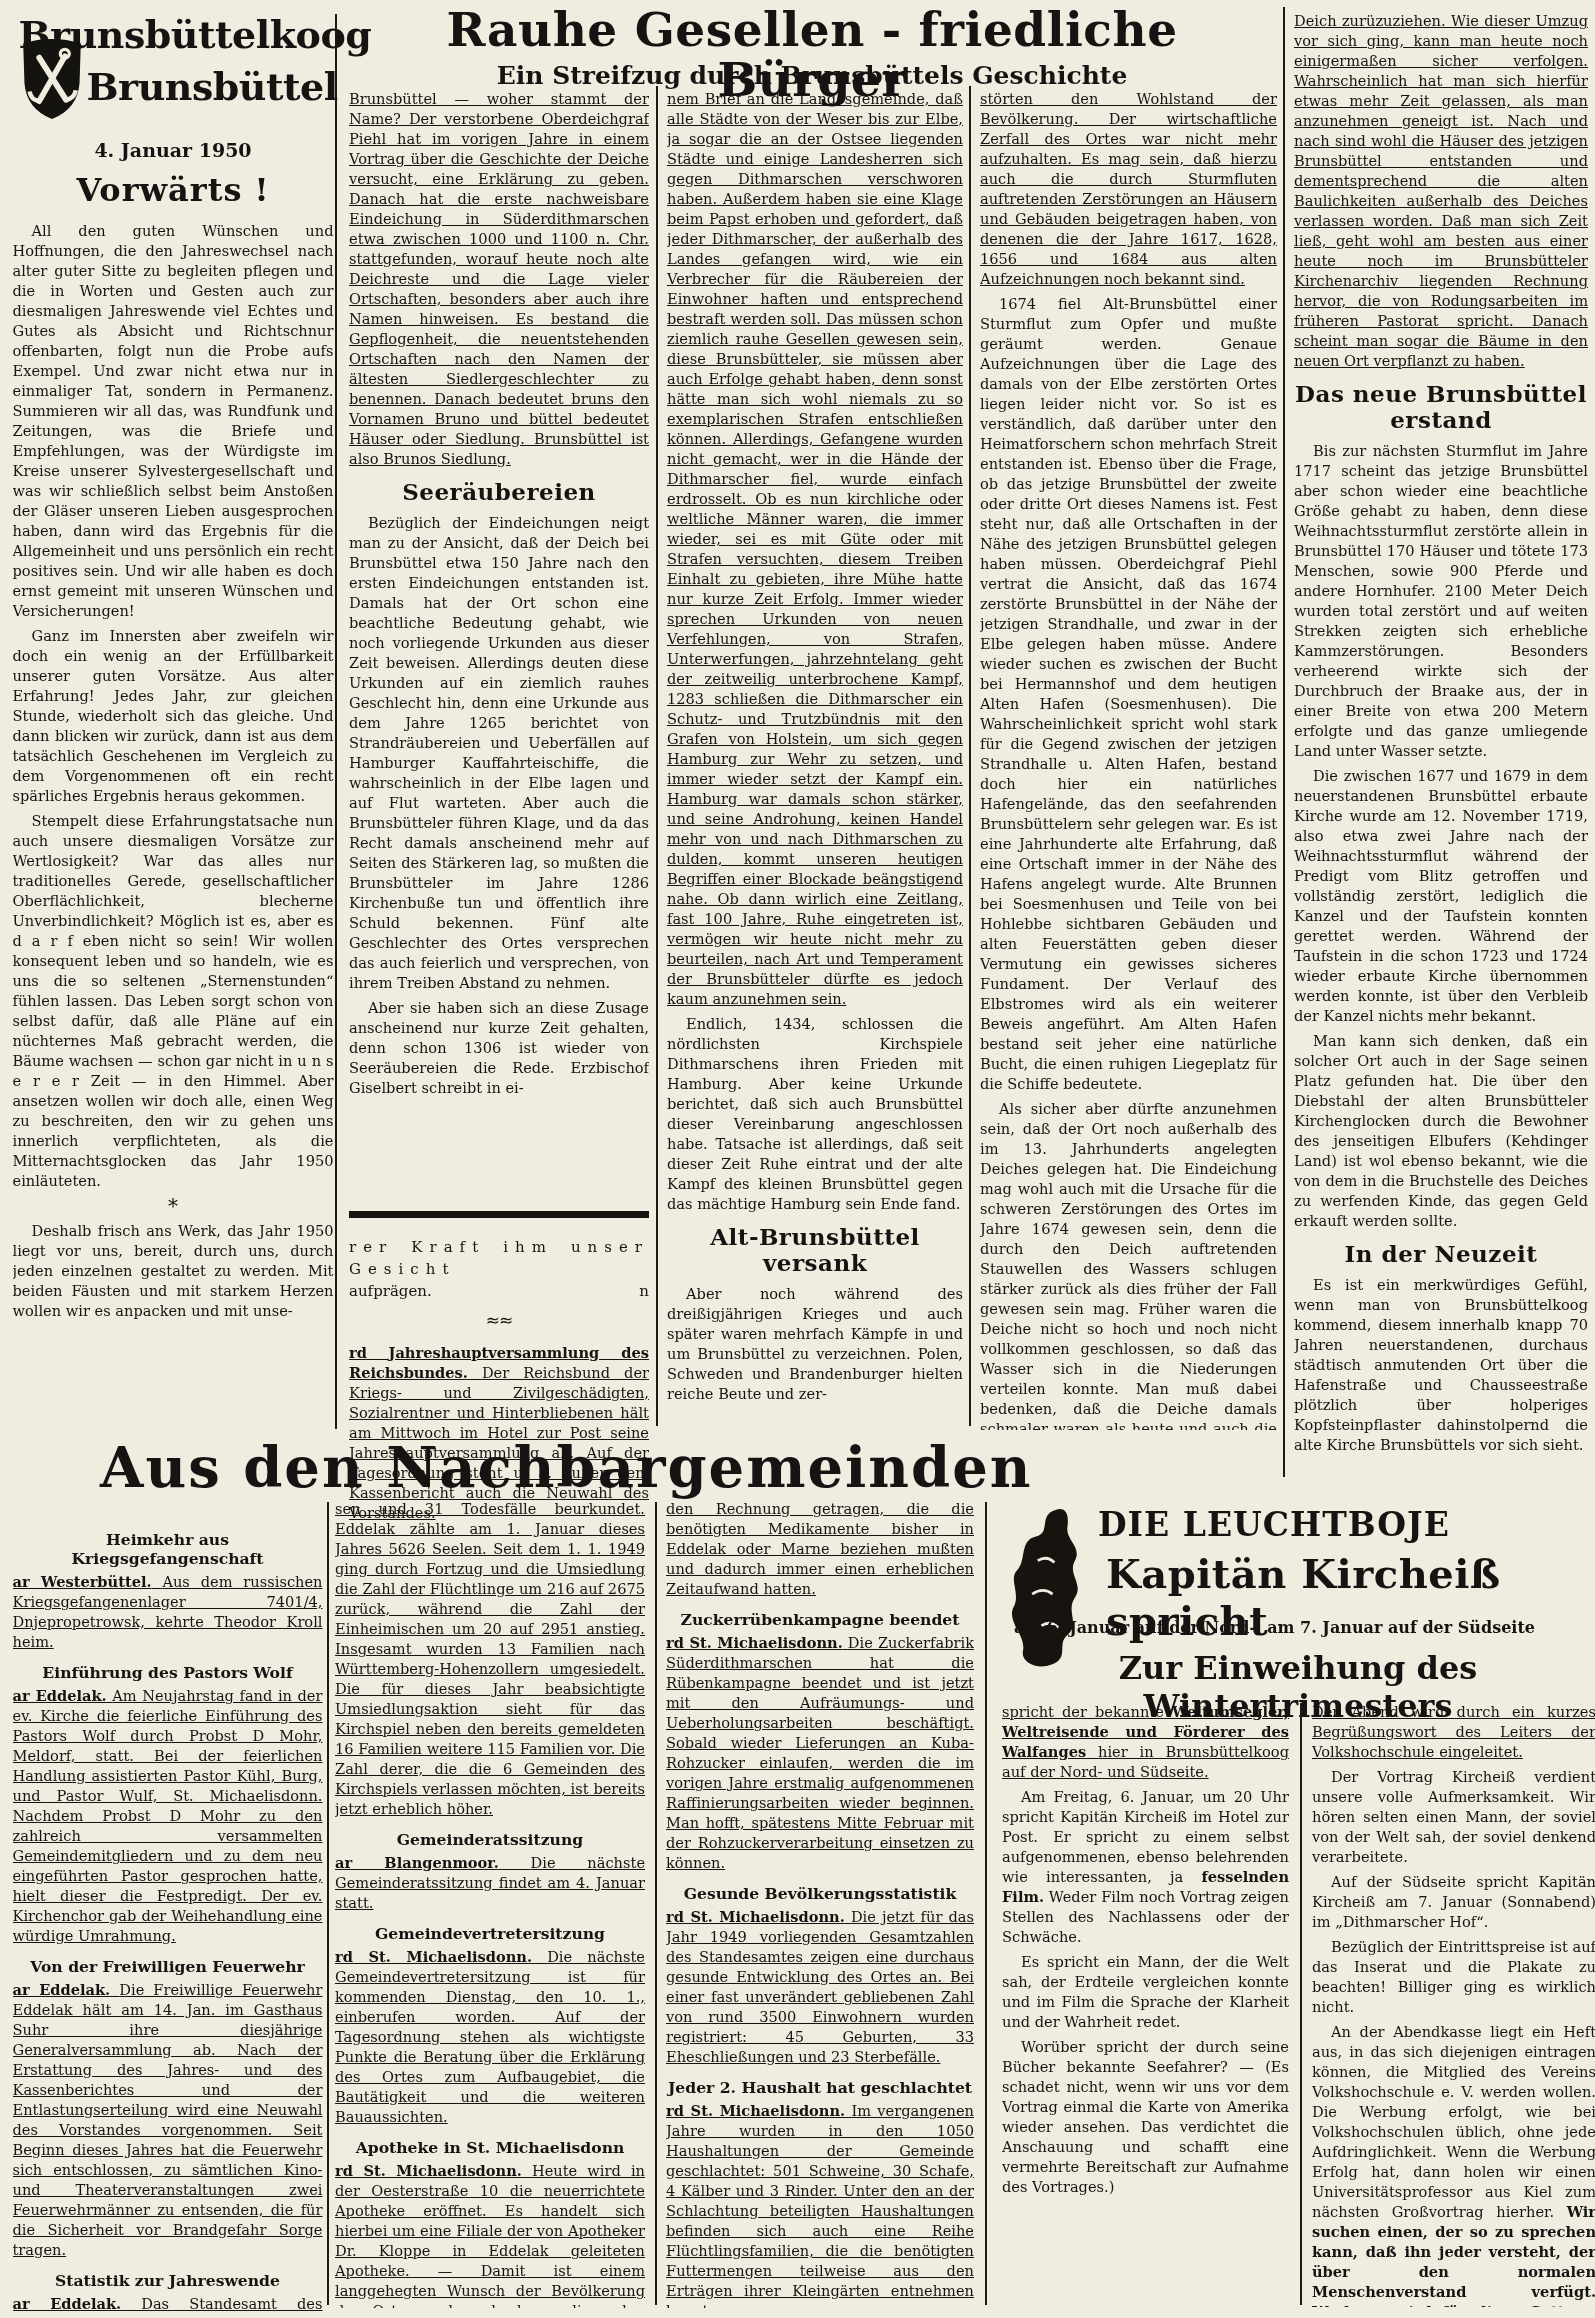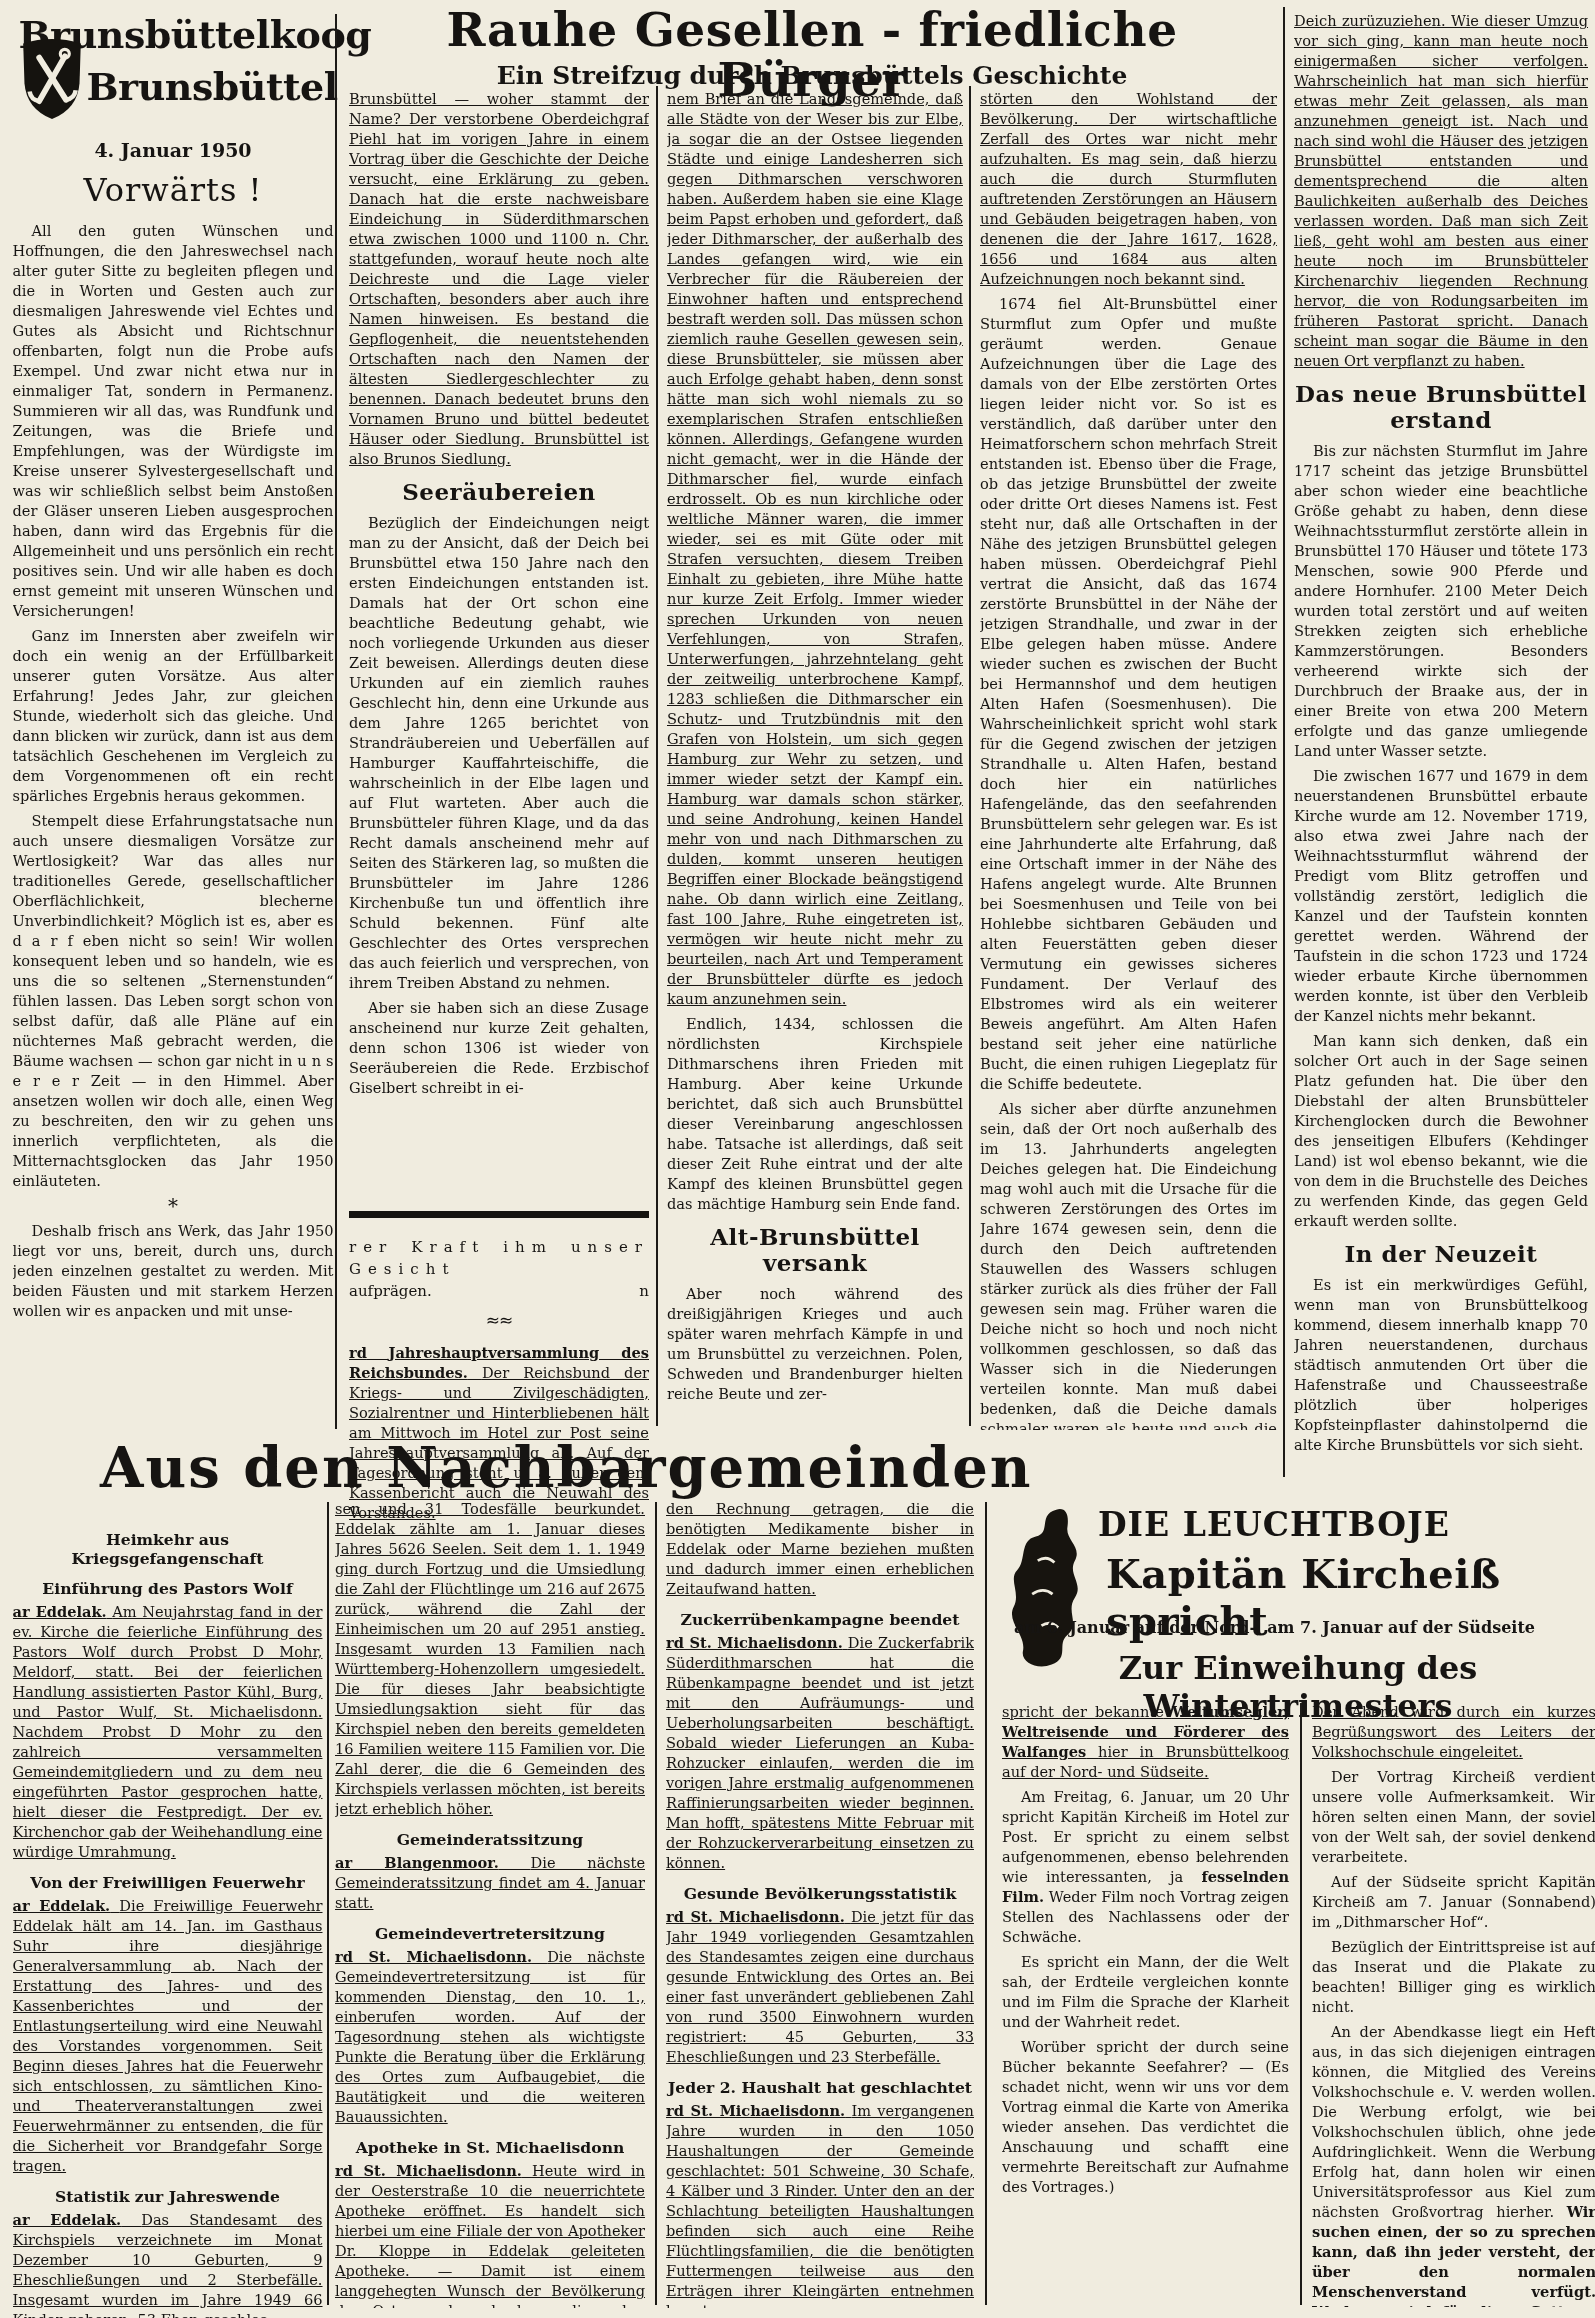--- a/index.html
+++ b/index.html
@@ -22,21 +22,21 @@
   .mast-line1 { font-weight:700; font-size:38px; line-height:40px; letter-spacing:-0.5px; text-align:left; padding-left:6px; }
   .mast-row2 { display:flex; align-items:center; margin-top:-3px; }
   .ribbon { width:29px; height:32px; background:repeating-linear-gradient(#161412 0 4px, transparent 4px 7.5px); }
   .ribbon.left { clip-path:polygon(0 0,100% 12%,100% 88%,0 100%,14% 50%); }
   .ribbon.right { clip-path:polygon(0 12%,100% 0,86% 50%,100% 100%,0 88%); }
   .shield { width:64px; height:84px; margin:-14px 3px 0 7px; flex:none; }
   .mast-line2 { font-weight:700; font-size:38px; line-height:40px; letter-spacing:-0.5px; }
   .mast-date { text-align:center; font-weight:700; font-size:19px; margin-top:17px; }
 
   
-  #editorial-title { position:absolute; left:12.5px; top:171px; width:321px; text-align:center; font-weight:400; font-size:32px; letter-spacing:1px; }
+  #editorial-title { position:absolute; left:12.5px; top:171px; width:321px; text-align:center; font-weight:700; font-size:32px; letter-spacing:1px; }
   #editorial { left:12.5px; top:221px; width:321px; height:1204px; }
   .star-sep { text-align:center; font-size:20px; margin:7px 0; text-indent:0 !important; }
 
   
   #lead-headline { position:absolute; left:346px; top:5px; width:932px; text-align:center; font-weight:700; font-size:47px; line-height:50px; letter-spacing:0.5px; }
   #lead-subhead  { position:absolute; left:346px; top:61px; width:932px; text-align:center; font-weight:700; font-size:25px; }
   #lead-col2 { left:349px;  top:89px; width:300px; height:1115px; }
   #col2-extras { position:absolute; left:349px; top:1211px; width:300px; }
   .thick-rule { height:7px; background:#15130f; margin-bottom:18px; }
   .frag { font-size:15px; line-height:22px; }
@@ -155,20 +155,21 @@
 
   <div class="vrule" style="left:335px;  top:14px;  height:1415px;"></div>
   <div class="vrule" style="left:656px; top:86px; height:1340px;"></div>
   <div class="vrule" style="left:969px; top:86px; height:1340px;"></div>
   <div class="vrule" style="left:1283px; top:7px;  height:1470px;"></div>
 
   <h2 id="nachbar-headline">Aus den Nachbargemeinden</h2>
 
   <div id="nb-col1" class="colblock body-text">
     <h4 class="news-head" style="margin-top:0">Heimkehr aus Kriegsgefangenschaft</h4>
+    <p class="no-indent"><b class="news-lead">ar Westerbüttel.</b> <span>Aus dem russischen Kriegsgefangenenlager 7401/4, Dnjepropetrowsk, kehrte Theodor Kroll heim.</span></p>
     <h4 class="news-head">Einführung des Pastors Wolf</h4>
     <p class="no-indent"><b class="news-lead">ar Eddelak.</b> <span>Am Neujahrstag fand in der ev. Kirche die feierliche Einführung des Pastors Wolf durch Probst D Mohr, Meldorf, statt. Bei der feierlichen Handlung assistierten Pastor Kühl, Burg, und Pastor Wulf, St. Michaelisdonn. Nachdem Probst D Mohr zu den zahlreich versammelten Gemeindemitgliedern und zu dem neu eingeführten Pastor gesprochen hatte, hielt dieser die Festpredigt. Der ev. Kirchenchor gab der Weihehandlung eine würdige Umrahmung.</span></p>
     <h4 class="news-head">Von der Freiwilligen Feuerwehr</h4>
     <p class="no-indent"><b class="news-lead">ar Eddelak.</b> <span>Die Freiwillige Feuerwehr Eddelak hält am 14. Jan. im Gasthaus Suhr ihre diesjährige Generalversammlung ab. Nach der Erstattung des Jahres- und des Kassenberichtes und der Entlastungserteilung wird eine Neuwahl des Vorstandes vorgenommen. Seit Beginn dieses Jahres hat die Feuerwehr sich entschlossen, zu sämtlichen Kino- und Theaterveranstaltungen zwei Feuerwehrmänner zu entsenden, die für die Sicherheit vor Brandgefahr Sorge tragen.</span></p>
     <h4 class="news-head">Statistik zur Jahreswende</h4>
     <p class="no-indent"><b class="news-lead">ar Eddelak.</b> <span>Das Standesamt des Kirchspiels verzeichnete im Monat Dezember 10 Geburten, 9 Eheschließungen und 2 Sterbefälle. Insgesamt wurden im Jahre 1949 66 Kinder geboren, 53 Ehen geschlos-</span></p>
   </div>
 
   <div id="nb-col2" class="colblock body-text">
     <p class="no-indent">sen und 31 Todesfälle beurkundet. Eddelak zählte am 1. Januar dieses Jahres 5626 Seelen. Seit dem 1. 1. 1949 ging durch Fortzug und die Umsiedlung die Zahl der Flüchtlinge um 216 auf 2675 zurück, während die Zahl der Einheimischen um 20 auf 2951 anstieg. Insgesamt wurden 13 Familien nach Württemberg-Hohenzollern umgesiedelt. Die für dieses Jahr beabsichtigte Umsiedlungsaktion sieht für das Kirchspiel neben den bereits gemeldeten 16 Familien weitere 115 Familien vor. Die Zahl derer, die die 6 Gemeinden des Kirchspiels verlassen möchten, ist bereits jetzt erheblich höher.</p>

